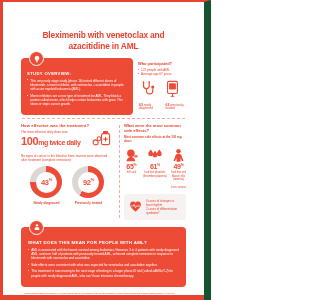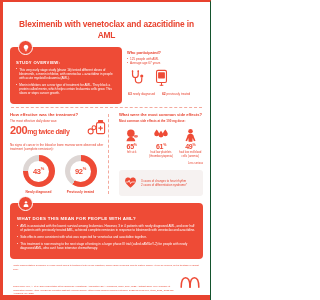--- a/index.html
+++ b/index.html
@@ -8,23 +8,23 @@
     font-family:"Liberation Sans", sans-serif;
     background:#ffffff;
     color:#E8432F;
     overflow:hidden;
     position:relative;
   }
   .page {
     position:absolute; inset:0;
     background:#fff;
     border-left:3px solid #E8432F;
-    border-right:1px solid #14532d;
+    border-right:7px solid #14532d;
     border-top:2px solid #E8432F;
-    padding:0;
+    padding:11px;
   }
   .bottombar {
     position:absolute; left:0; right:0; bottom:0;
     height:5px; background:#E8432F;
   }
 
   
   .title {
     text-align:center;
     color:#E8432F;
@@ -224,21 +224,21 @@
 
   <div class="middle">
     <div class="divider"></div>
 
     <div class="eff">
       <div class="eff-head">How effective was the treatment?</div>
       <div class="eff-top">
         <div>
           <div class="eff-sub">The most effective daily dose was:</div>
           <div class="dose">
-            <span>200</span><small>mg twice daily</small>
+            <span>100</span><small>mg twice daily</small>
           </div>
         </div>
         <div class="eff-icons">
           <svg width="22" height="18" viewBox="0 0 30 24" fill="none">
             <rect x="13" y="6" width="11" height="15" rx="2" stroke="#EE4B36" stroke-width="1.5"></rect>
             <rect x="15" y="2.5" width="7" height="3.5" rx="1" fill="#EE4B36"></rect>
             <path d="M18.5 11v5M16 13.5h5" stroke="#EE4B36" stroke-width="1.5" stroke-linecap="round"></path>
             <circle cx="5" cy="18" r="3.4" stroke="#EE4B36" stroke-width="1.5"></circle>
             <circle cx="9.5" cy="13" r="2.6" stroke="#EE4B36" stroke-width="1.4"></circle>
           </svg>

